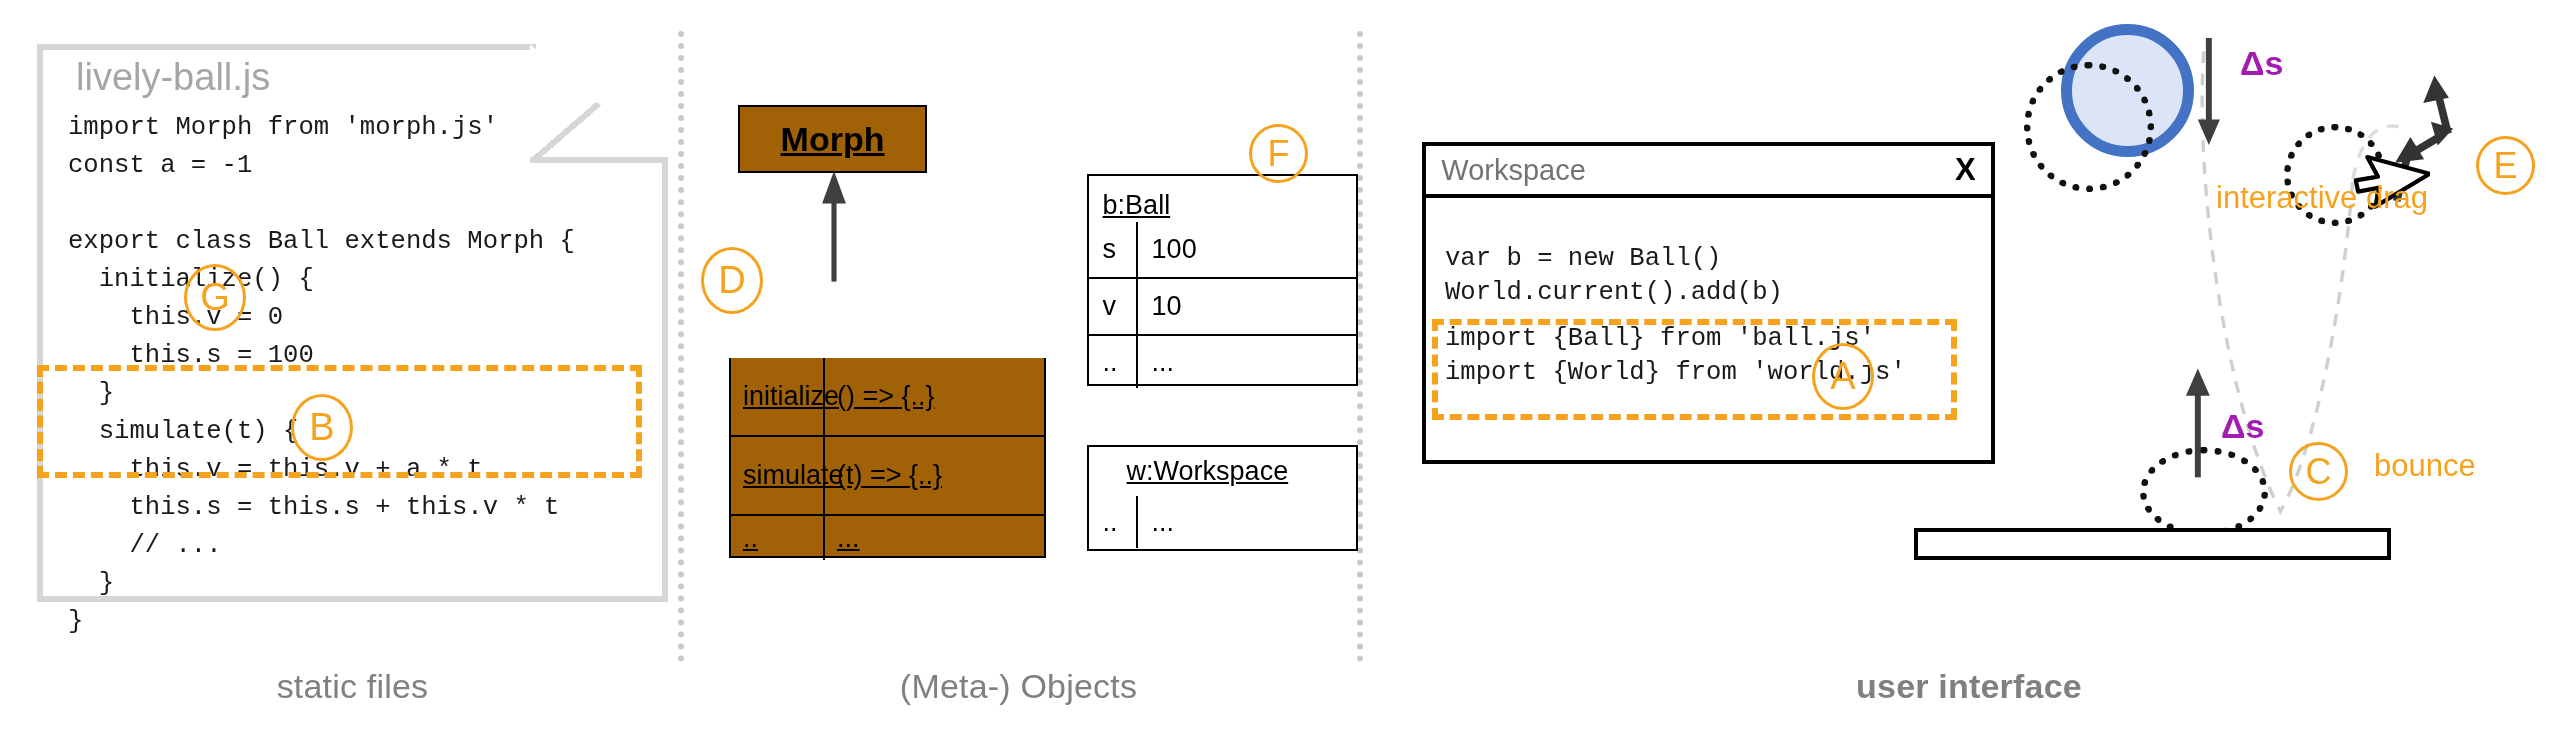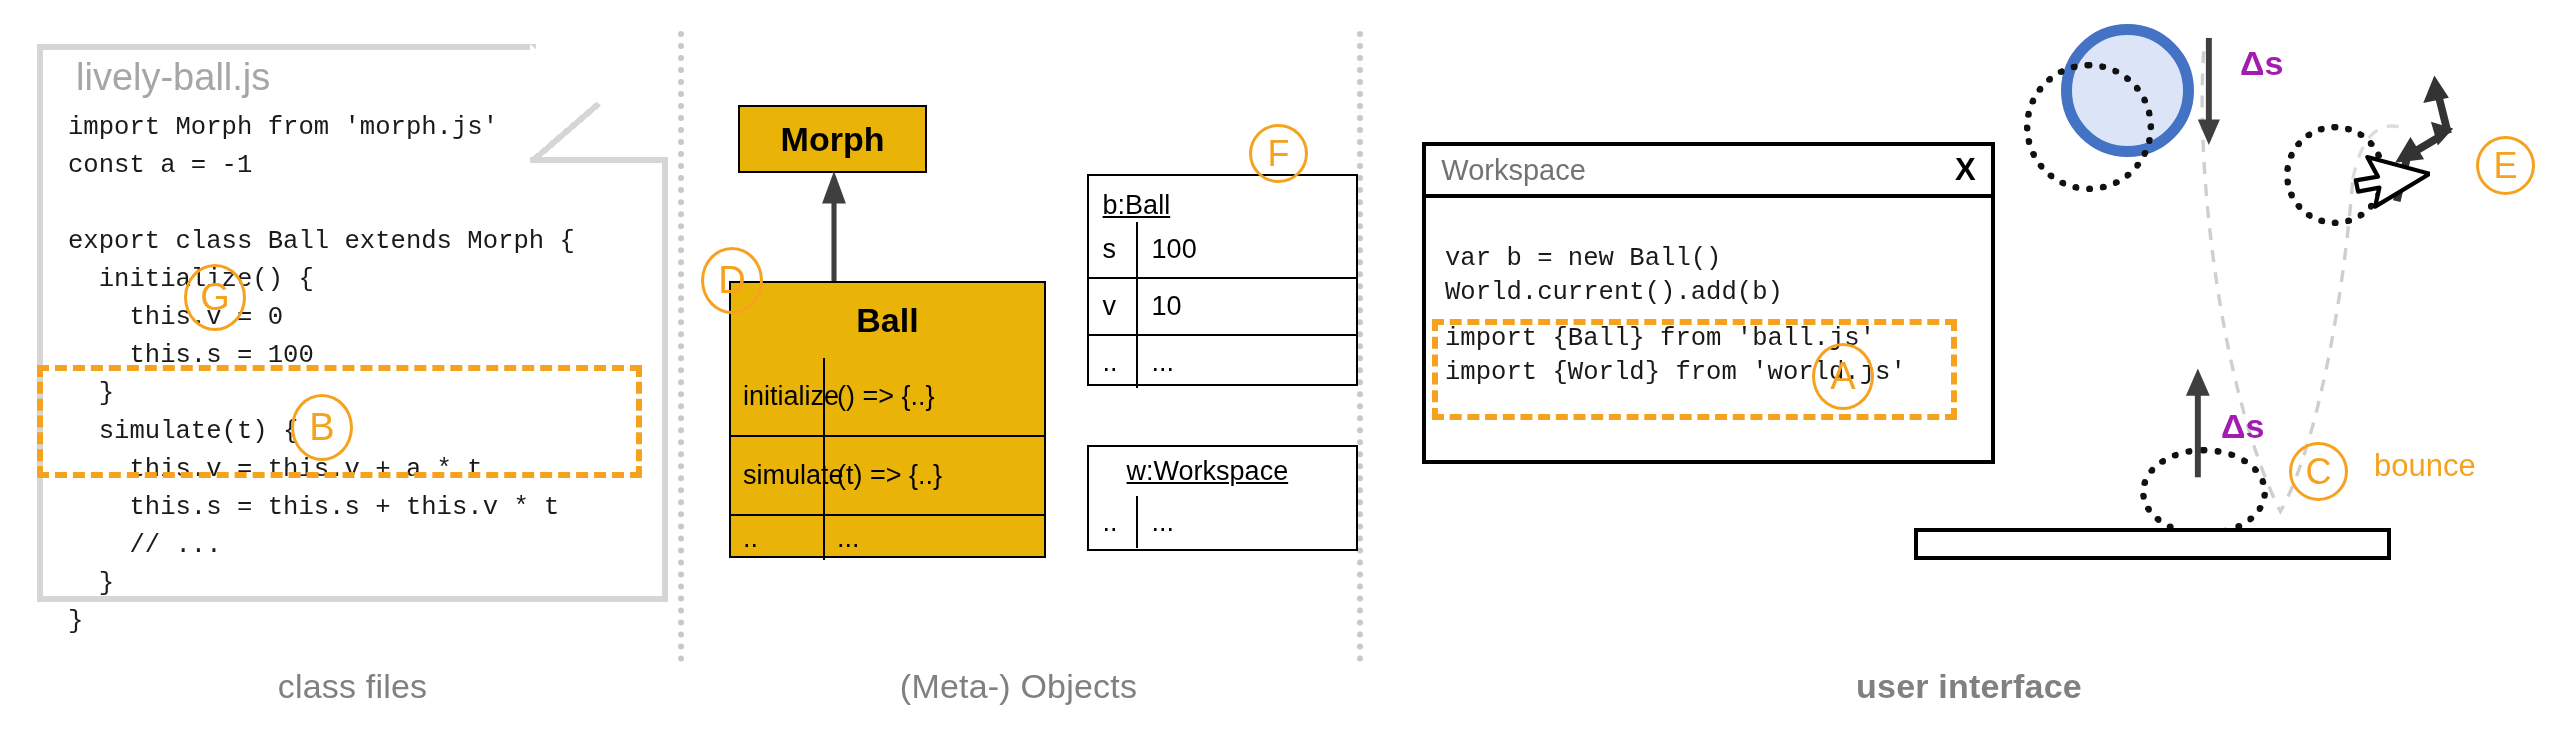--- a/index.html
+++ b/index.html
@@ -74,21 +74,21 @@
   }
   .marker.lg{width:53px;height:53px;font-size:36px;}
   .marker.ell{width:56px;height:61px;font-size:38px;}
 
   .orange-label{
     position:absolute;color:#f5a21e;font-size:31px;
     font-family:"Liberation Sans",sans-serif;white-space:nowrap;
   }
 
   
-  .uml{position:absolute;border:2.6px solid #000;background:#eab308;box-sizing:border-box;}
+  .uml{position:absolute;border:2.6px solid #000;background:#a16207;box-sizing:border-box;text-decoration:underline;}
   .uml-title{
     display:flex;align-items:center;justify-content:center;
     font-weight:bold;font-size:34px;color:#000;
     font-family:"Liberation Sans",sans-serif;
   }
   .uml-row{display:flex;border-top:2.6px solid #000;}
   .uml-cell{
     display:flex;align-items:center;
     padding-left:12px;font-size:27px;color:#000;
     font-family:"Liberation Sans",sans-serif;box-sizing:border-box;
@@ -167,34 +167,31 @@
     // ...
   }
 }</div>
   </div>
 
   <div class="dashbox" style="left:37px;top:365px;width:605px;height:113px;"></div>
   <div class="marker ell" style="left:291px;top:394px;">B</div>
 
   <div class="marker ell" style="left:184px;top:264px;">G</div>
 
-  <div class="caption" style="left:37px;top:667px;width:631px;">class files</div>
+  <div class="caption" style="left:37px;top:667px;width:631px;">static files</div>
 
   <div class="uml" style="left:738px;top:105px;width:189px;height:68px;">
     <div class="uml-title" style="height:100%;">Morph</div>
   </div>
 
   <svg class="inherit" style="left:817px;top:169px;width:34px;height:113px;" viewBox="0 0 40 132">
     <line x1="20" y1="132" x2="20" y2="36" stroke="#3f3f3f" stroke-width="6"></line>
     <polygon points="20,2 6,40 34,40" fill="#3f3f3f"></polygon>
   </svg>
 
-  <div class="uml" style="left:729px;top:281px;width:317px;height:77px;border-bottom:none;">
-    <div class="uml-title" style="height:100%;">Ball</div>
-  </div>
   <div class="uml" style="left:729px;top:358px;width:317px;height:200px;border-top:none;">
     <div class="uml-row" style="height:77px;border-top:none;">
       <div class="uml-cell l">initialize</div>
       <div class="uml-cell r">() =&gt; {..}</div>
     </div>
     <div class="uml-row" style="height:77px;">
       <div class="uml-cell l">simulate</div>
       <div class="uml-cell r">(t) =&gt; {..}</div>
     </div>
     <div class="uml-row" style="height:44px;">
@@ -282,20 +279,21 @@
   </svg>
 
   <svg class="abs" style="left:2353px;top:136px;width:77px;height:85px;" viewBox="0 0 90 100">
     <g transform="rotate(105 45 50)">
       <polygon points="28,8 28,84 47,66 58,90 70,84 59,61 82,60" fill="#ffffff" stroke="#000" stroke-width="5" stroke-linejoin="round"></polygon>
     </g>
   </svg>
 
   <div class="marker lg" style="left:2476px;top:136px;">E</div>
 
+  <div class="orange-label" style="left:2216px;top:180px;">interactive drag</div>
 
   <div class="ball-ghost" style="left:2140px;top:447px;width:128px;height:90px;"></div>
 
   <svg class="abs" style="left:2180px;top:360px;width:51px;height:119px;" viewBox="0 0 60 140">
     <line x1="21" y1="138" x2="21" y2="36" stroke="#3f3f3f" stroke-width="7"></line>
     <polygon points="21,10 7,42 35,42" fill="#3f3f3f"></polygon>
   </svg>
   <div class="dsLabel" style="left:2221px;top:407px;">Δs</div>
 
   <div class="marker lg" style="left:2289px;top:442px;">C</div>

